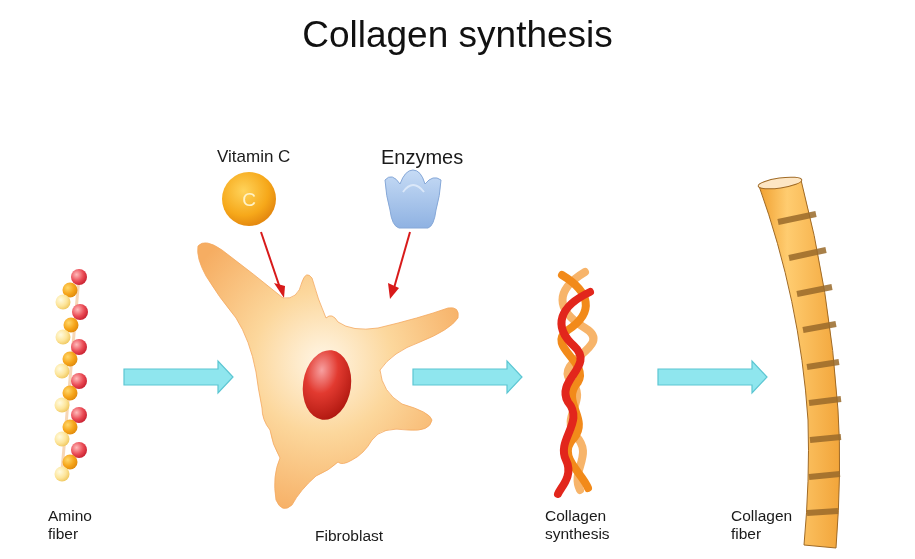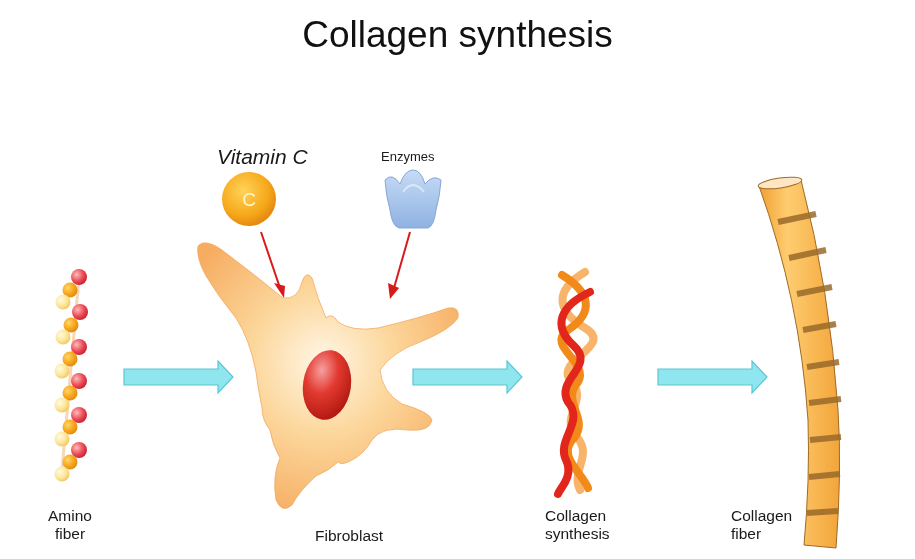--- a/index.html
+++ b/index.html
@@ -128,24 +128,24 @@
       <line x1="803" y1="330" x2="836" y2="324"></line>
       <line x1="807" y1="367" x2="839" y2="362"></line>
       <line x1="809" y1="403" x2="841" y2="399"></line>
       <line x1="810" y1="440" x2="841" y2="437"></line>
       <line x1="809" y1="477" x2="840" y2="474"></line>
       <line x1="807" y1="513" x2="838" y2="511"></line>
     </g>
   </g>
 </svg>
 
-<div class="lbl" style="left:217px; top:148px; font-size:21px;font-style:italic;">Vitamin C</div>
-<div class="lbl" style="left:381px; top:148px; font-size:13px;">Enzymes</div>
+<div class="lbl" style="left:217px; top:148px; font-size:17px;">Vitamin C</div>
+<div class="lbl" style="left:381px; top:148px; font-size:20px;">Enzymes</div>
 
-<div class="lbl" style="left:48px; top:507px;text-align:center;">
+<div class="lbl" style="left:48px; top:507px;">
   <div>Amino</div>
   <div>fiber</div>
 </div>
 <div class="lbl" style="left:315px; top:527px;">Fibroblast</div>
 <div class="lbl" style="left:545px; top:507px;">
   <div>Collagen</div>
   <div>synthesis</div>
 </div>
 <div class="lbl" style="left:731px; top:507px;">
   <div>Collagen</div>

